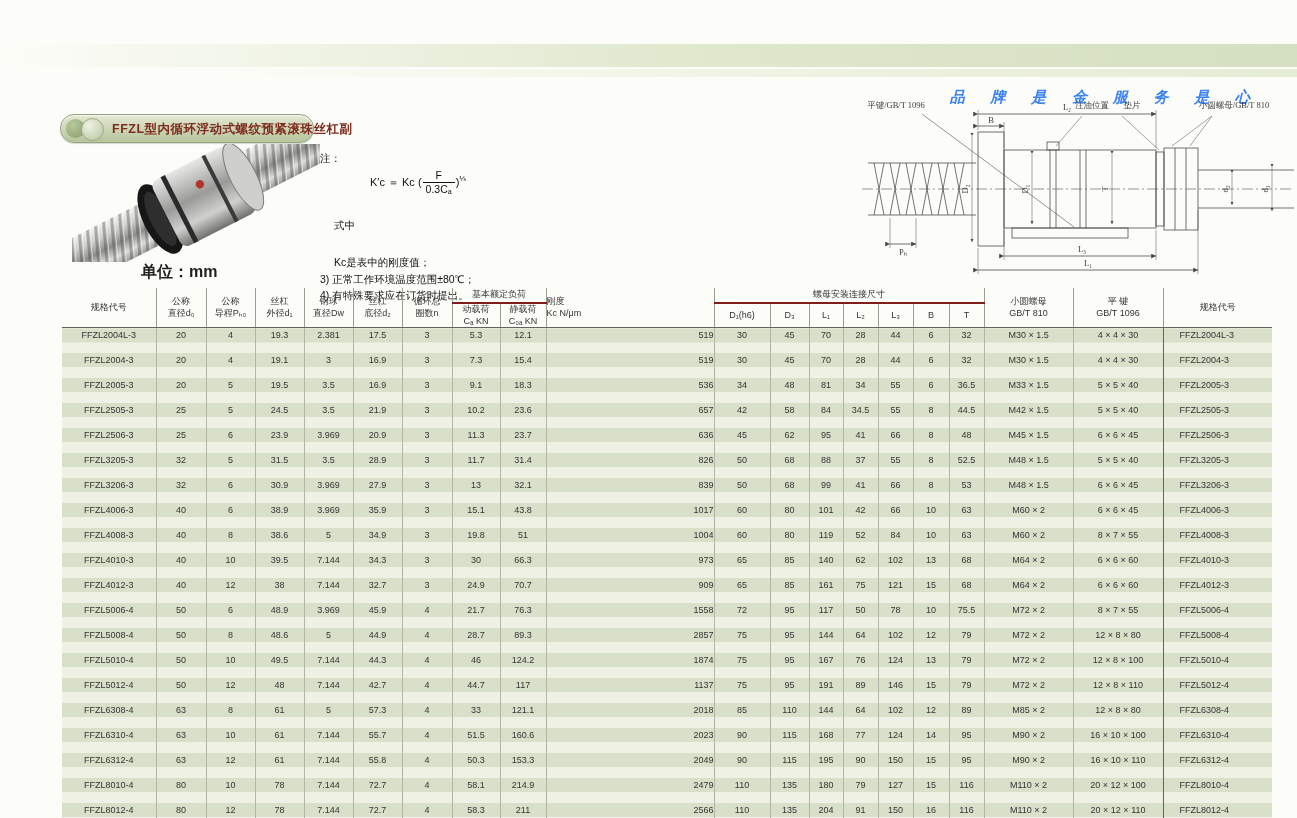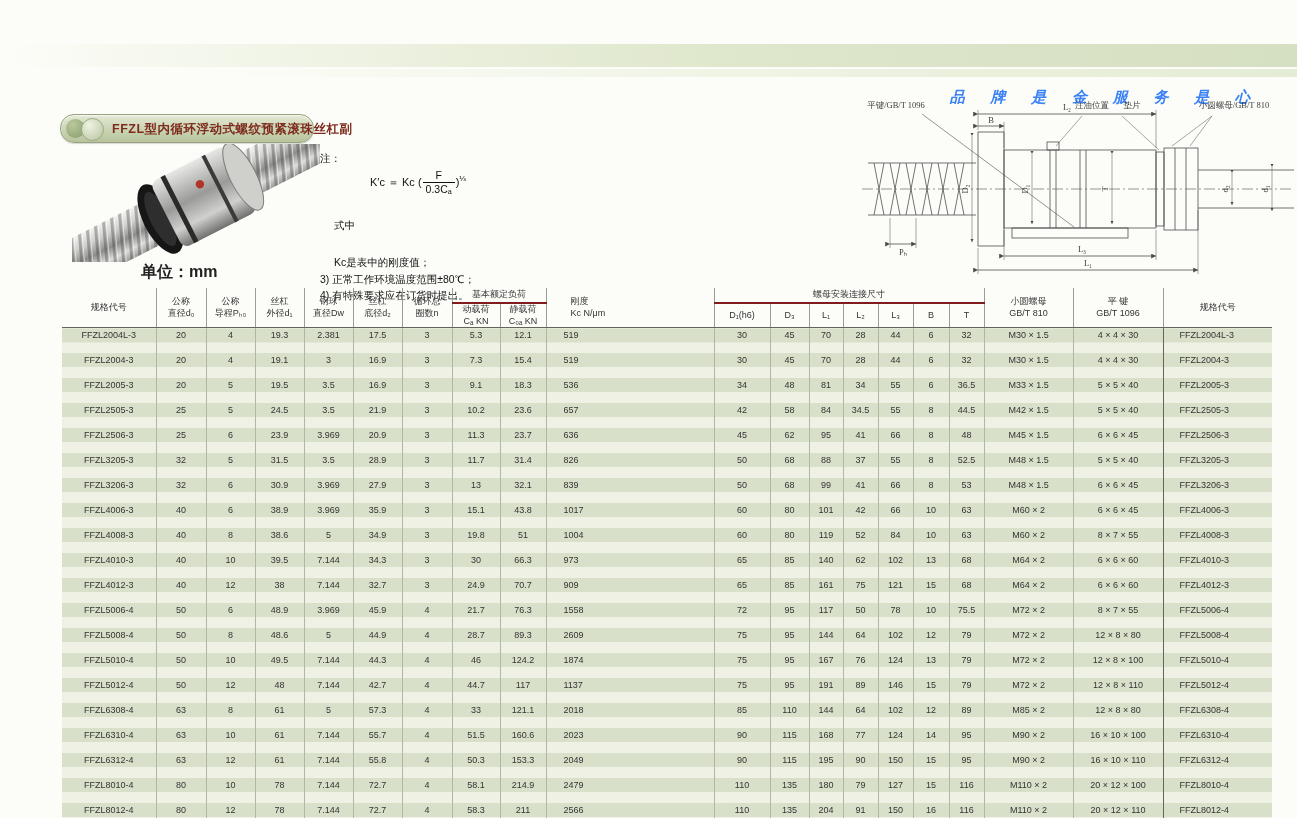--- a/index.html
+++ b/index.html
@@ -47,27 +47,27 @@
   .drawing text{font-family:"Liberation Serif", serif;font-size:8.5px;fill:#3c3c3c;}
   
   .spec-table{position:absolute;left:62px;top:288px;}
   table{border-collapse:collapse;table-layout:fixed;width:1210px;font-size:9px;}
   thead th{font-weight:normal;color:#333;padding:0;line-height:1.3;
     border-left:1px solid #9aa091;vertical-align:middle;font-size:9px;}
   thead tr.top th:first-child{border-left:none;}
   thead th.hb{border-bottom:1px solid #62665a;}
   thead th.grp{border-bottom:2px solid #7f1d1d;height:14px;vertical-align:middle;}
   thead th .l2{display:block;}
-  thead th.khead{text-align:left;padding-left:24px;}
+  thead th.khead{text-align:left;}
   tbody td{height:24px;padding:0;text-align:center;color:#333;line-height:13px;
     vertical-align:top;padding-top:1px;
     border-left:1px solid #b2b7a5;
     background:linear-gradient(to bottom,#d9e0ca 0px,#d9e0ca 14px,#eef1e4 14px,#eef1e4 24px);}
   tbody td:first-child{border-left:none;}
-  tbody td.kcol{text-align:left;padding-left:17px;margin-left:12px;}
+  tbody td.kcol{text-align:right;padding-left:17px;margin-left:12px;}
   tbody td.spec2{text-align:left;padding-left:16px;border-left:1px solid #63675b;}
 </style>
 </head>
 <body>
 
 <div class="slogan-band"></div>
 <div class="slogan-band2"></div>
 <div class="slogan-text">品 牌 是 金 服 务 是 心</div>
 
 <div class="title-badge">
@@ -575,21 +575,21 @@
         <tr>
           <td>FFZL5008-4</td>
           <td>50</td>
           <td>8</td>
           <td>48.6</td>
           <td>5</td>
           <td>44.9</td>
           <td>4</td>
           <td>28.7</td>
           <td>89.3</td>
-          <td class="kcol">2609</td>
+          <td class="kcol">2857</td>
           <td>75</td>
           <td>95</td>
           <td>144</td>
           <td>64</td>
           <td>102</td>
           <td>12</td>
           <td>79</td>
           <td>M72 × 2</td>
           <td>12 × 8 × 80</td>
           <td class="spec2">FFZL5008-4</td>

